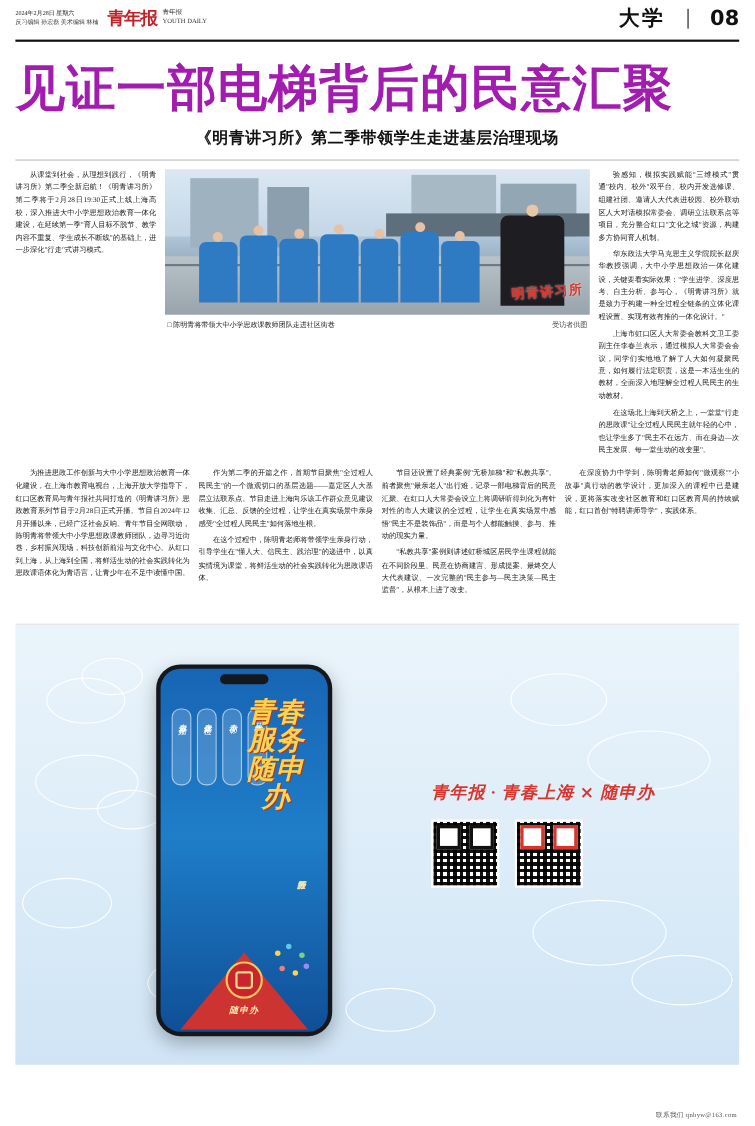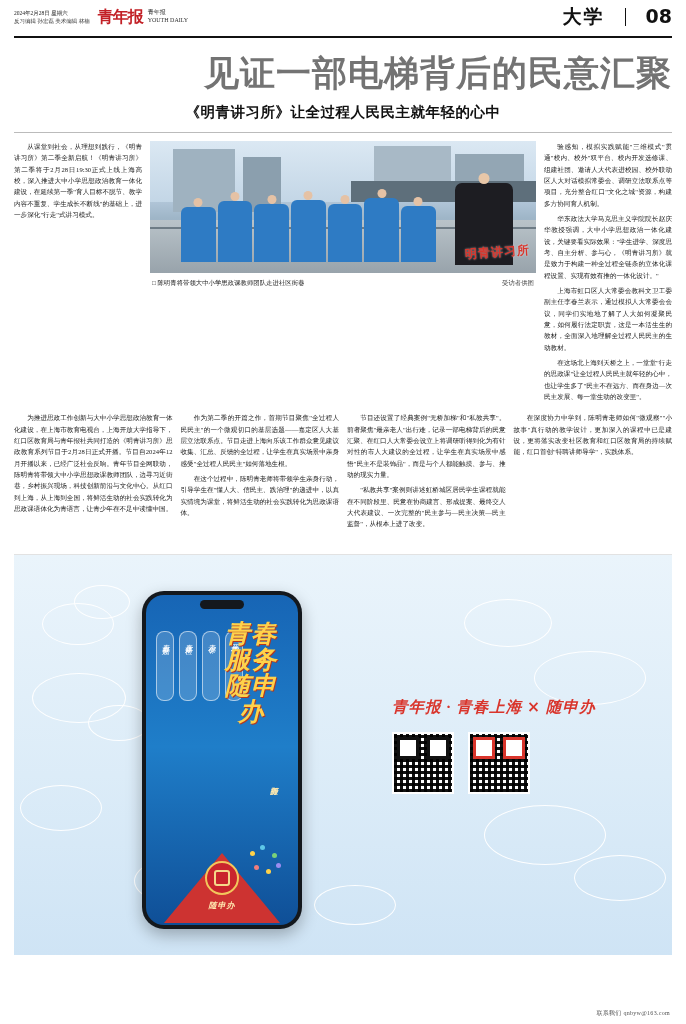--- a/index.html
+++ b/index.html
@@ -80,26 +80,26 @@
   }
   .mast-page {
     font-family: "DejaVu Sans", sans-serif;
     font-size: 19px;
     font-weight: bold;
     color: #111;
   }
 
   
   .headline {
-    text-align: right;
-    font-size: 35px;
+    text-align: left;
+    font-size: 45px;
     font-weight: bold;
     letter-spacing: 1px;
     margin: 12px 0 6px;
-    color: #737373;
+    color: #a21caf;
     font-family: "DejaVu Serif", serif;
   }
   .subhead {
     text-align: center;
     font-size: 14.5px;
     font-weight: bold;
     color: #111;
     margin-bottom: 10px;
     letter-spacing: 0.5px;
   }
@@ -403,21 +403,21 @@
       </div>
     </div>
     <div class="mast-right">
       <span class="mast-section">大学</span>
       <span class="mast-rule"></span>
       <span class="mast-page">08</span>
     </div>
   </div>
 
   <div class="headline">见证一部电梯背后的民意汇聚</div>
-  <div class="subhead">《明青讲习所》让全过程人民民主就年轻的心中</div>
+  <div class="subhead">《明青讲习所》第二季带领学生走进基层治理现场</div>
   <hr class="sub-rule">
 
   <div class="top-zone">
 
     <div class="col lead-col">
       <p>从课堂到社会，从理想到践行，《明青讲习所》第二季全新启航！《明青讲习所》第二季将于2月28日19:30正式上线上海高校，深入推进大中小学思想政治教育一体化建设，在延续第一季"育人目标不脱节、教学内容不重复、学生成长不断线"的基础上，进一步深化"行走"式讲习模式。</p>
     </div>
 
     <div class="photo-block">
       <div class="photo">

